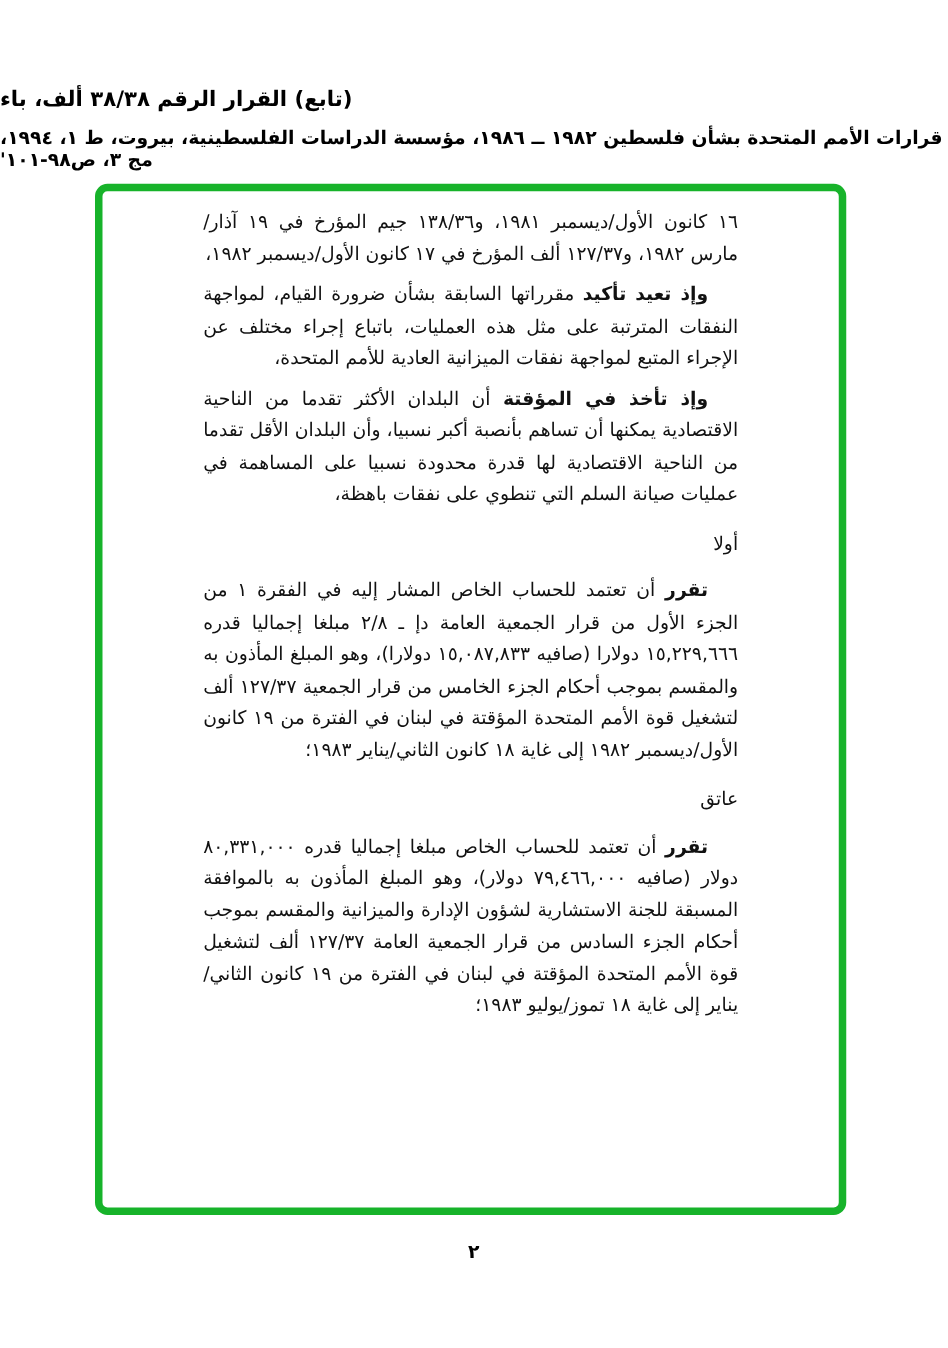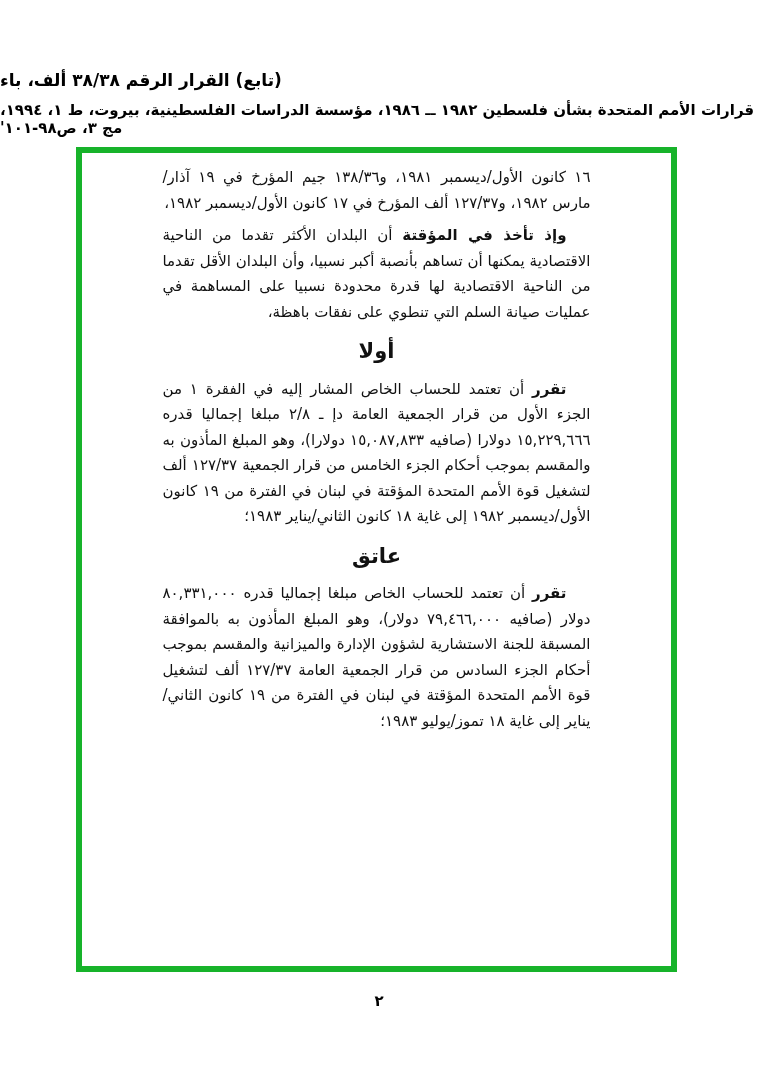--- a/index.html
+++ b/index.html
@@ -19,40 +19,40 @@
   .doc-source {
     margin-top: 11px;
     font-size: 15px; font-weight: bold; color: #000;
   }
   .highlight-box {
     position: absolute;
     left: 76px; top: 147px;
     width: 601px; height: 825px;
     box-sizing: border-box;
     border: 6px solid #17b32a;
-    border-radius: 0;
+    border-radius: 10px;
     overflow: hidden;
     background: transparent;
   }
   .content {
     direction: rtl;
     width: 428px;
     margin: 0 auto;
     padding-top: 12px;
     font-size: 15px;
     line-height: 25.5px;
     text-align: justify;
   }
   .content p { margin: 0 0 7px 0; text-indent: 24px; }
   .content p.continuation { text-indent: 0; }
   .lead { font-weight: bold; }
   .section-heading {
-    text-align: center;
-    font-weight: bold;
-    font-size: 21px;
+    text-align: right;
+    font-weight: normal;
+    font-size: 15px;
     margin: 14px 0 12px 0;
   }
   .page-number {
     position: absolute;
     left: 0; right: 0; top: 992px;
     text-align: center;
     font-weight: bold;
     font-size: 15px;
     color: #000;
   }
@@ -65,20 +65,23 @@
   <div class="doc-source" dir="rtl">قرارات الأمم المتحدة بشأن فلسطين ١٩٨٢ ــ ١٩٨٦، مؤسسة الدراسات الفلسطينية، بيروت، ط ١، ١٩٩٤، مج ٣، ص٩٨-١٠١'</div>
 </header>
 
 <div class="highlight-box" style="border-color: rgb(23, 179, 42);">
   <div class="content" dir="rtl">
 
     <p class="continuation">
       <span>١٦ كانون الأول/ديسمبر ١٩٨١، و١٣٨/٣٦ جيم المؤرخ في ١٩ آذار/مارس ١٩٨٢، و١٢٧/٣٧ ألف المؤرخ في ١٧ كانون الأول/ديسمبر ١٩٨٢،</span>
     </p>
 
+    <p>
+      <span class="lead">وإذ تعيد تأكيد</span><span> مقرراتها السابقة بشأن ضرورة القيام، لمواجهة النفقات المترتبة على مثل هذه العمليات، باتباع إجراء مختلف عن الإجراء المتبع لمواجهة نفقات الميزانية العادية للأمم المتحدة،</span>
+    </p>
 
     <p>
       <span class="lead">وإذ تأخذ في المؤقتة</span><span> أن البلدان الأكثر تقدما من الناحية الاقتصادية يمكنها أن تساهم بأنصبة أكبر نسبيا، وأن البلدان الأقل تقدما من الناحية الاقتصادية لها قدرة محدودة نسبيا على المساهمة في عمليات صيانة السلم التي تنطوي على نفقات باهظة،</span>
     </p>
 
 
     <div class="section-heading">أولا</div>
 
     <p>
       <span class="lead">تقرر</span><span> أن تعتمد للحساب الخاص المشار إليه في الفقرة ١ من الجزء الأول من قرار الجمعية العامة دإ ـ ٢/٨ مبلغا إجماليا قدره ١٥,٢٢٩,٦٦٦ دولارا (صافيه ١٥,٠٨٧,٨٣٣ دولارا)، وهو المبلغ المأذون به والمقسم بموجب أحكام الجزء الخامس من قرار الجمعية ١٢٧/٣٧ ألف لتشغيل قوة الأمم المتحدة المؤقتة في لبنان في الفترة من ١٩ كانون الأول/ديسمبر ١٩٨٢ إلى غاية ١٨ كانون الثاني/يناير ١٩٨٣؛</span>

